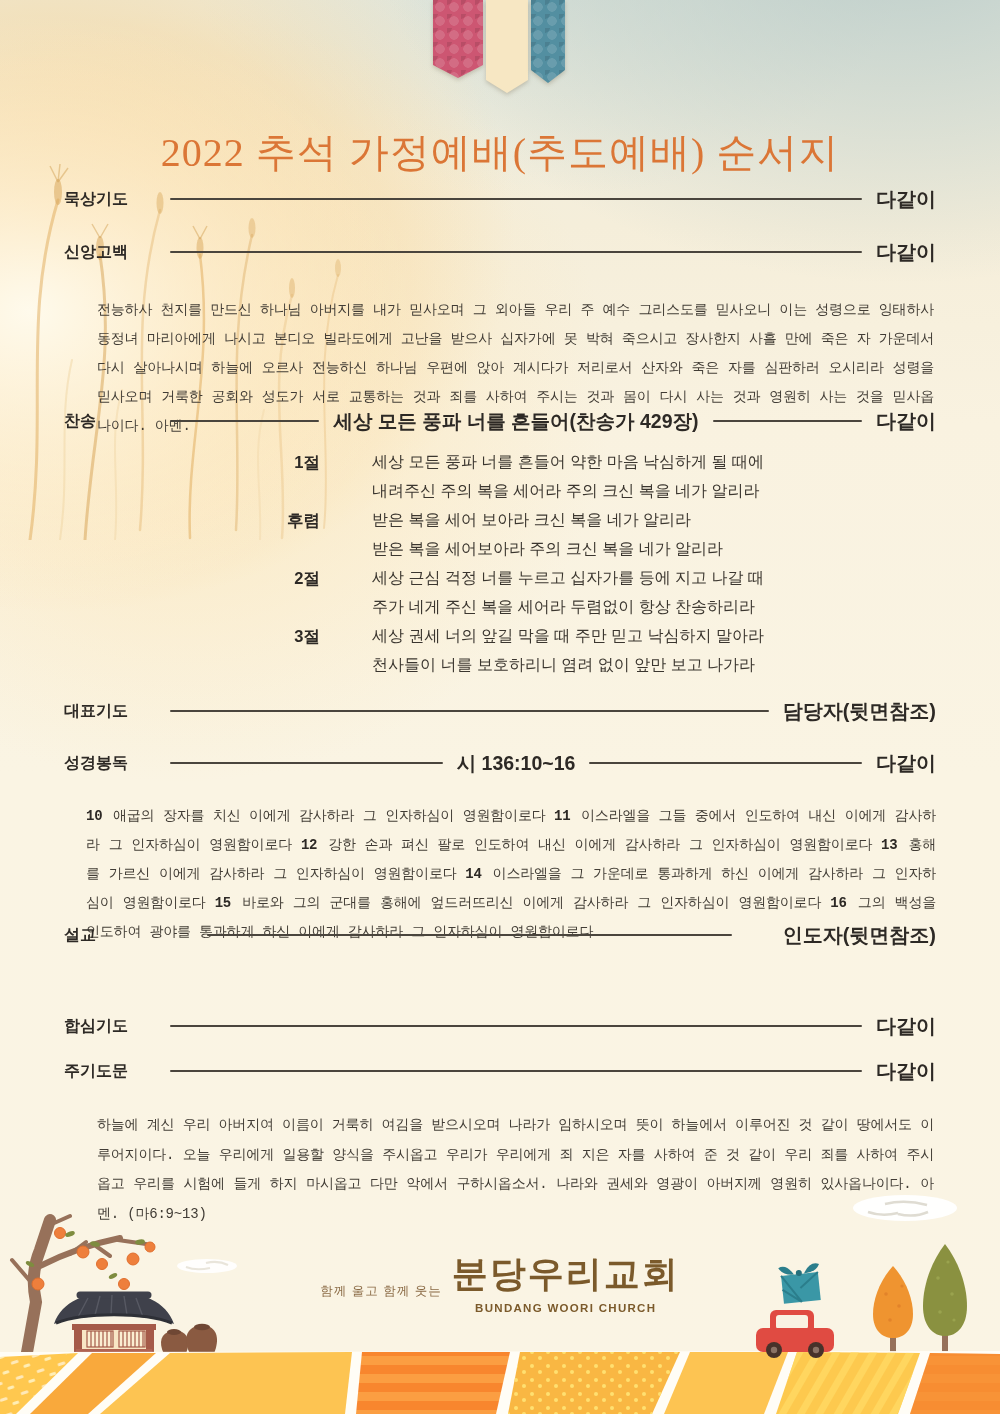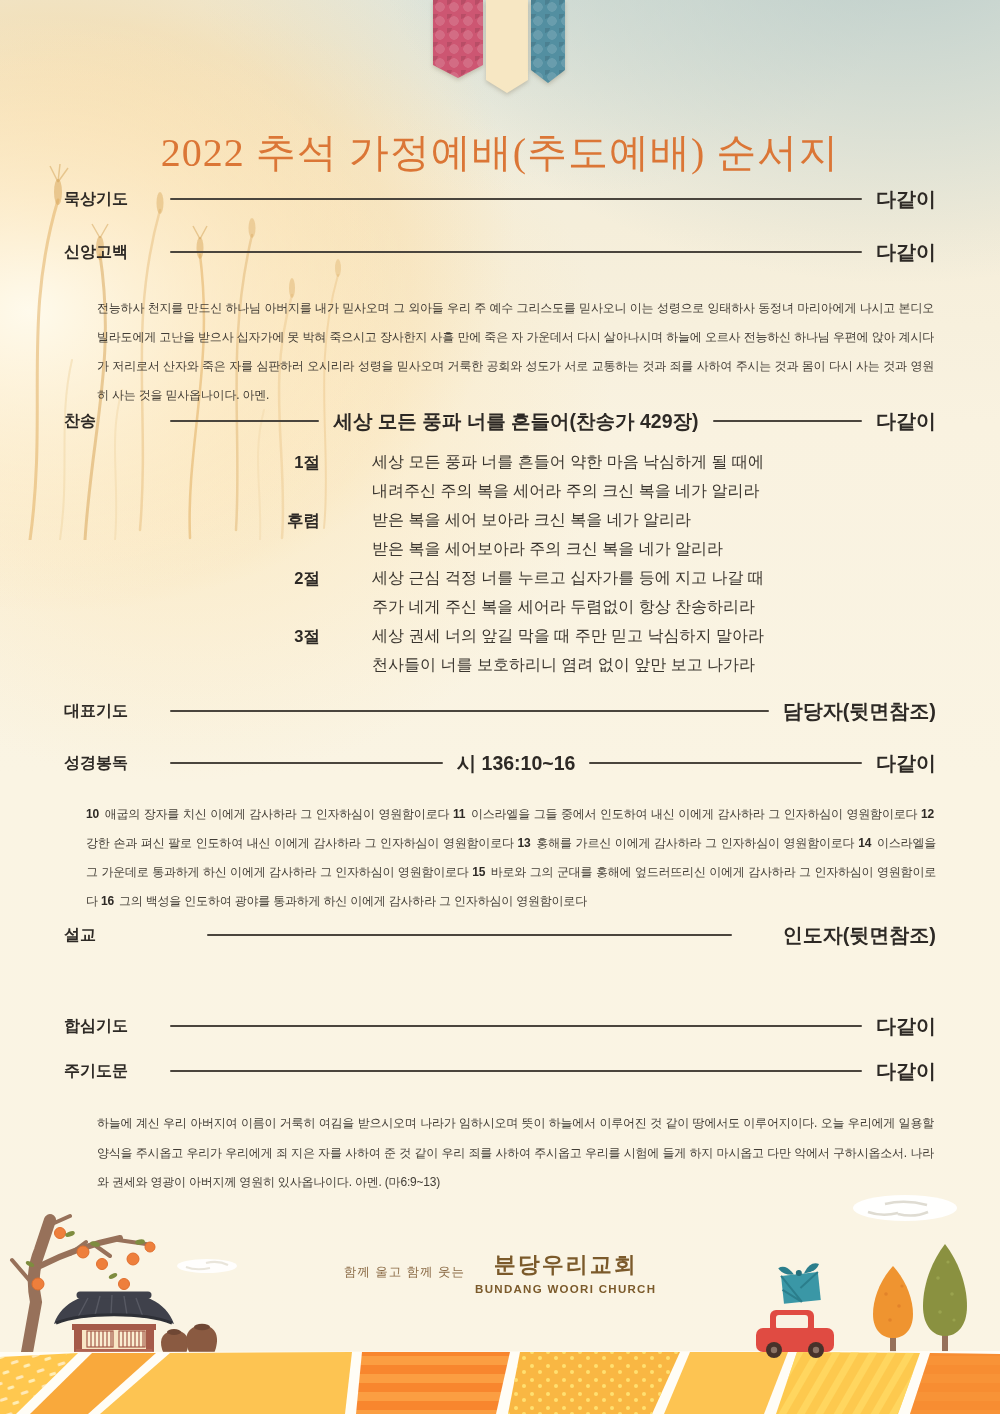--- a/index.html
+++ b/index.html
@@ -44,37 +44,37 @@
   .content{position:absolute;left:64px;right:64px;top:0;height:100%;}
   .row{position:absolute;left:0;right:0;display:flex;align-items:center;height:26px;}
   .sec-label{width:92px;flex:0 0 92px;font-size:16px;font-weight:700;color:#2d2925;
              text-align:justify;text-align-last:justify;}
   .rule{flex:1 1 auto;height:2px;background:#4a453d;margin:0 14px;border-radius:1px;}
   .center-bold{font-size:19.5px;font-weight:700;color:#2d2925;white-space:nowrap;}
   .performer{font-size:20px;font-weight:700;color:#2d2925;white-space:nowrap;}
   .row-meditation{top:186px;} .row-creed{top:239px;} .row-hymn{top:408px;}
   .row-rep{top:698px;} .row-scripture{top:750px;} .row-sermon{top:922px;gap:37px;}
   .row-united{top:1013px;} .row-lords{top:1058px;}
-  .body-text{position:absolute;font-size:12px;line-height:29px;color:#413c35;
-             text-align:justify;letter-spacing:-0.2px;}
+  .body-text{position:absolute;font-size:14px;line-height:29px;color:#413c35;
+             text-align:justify;letter-spacing:-0.2px;font-family:Liberation Mono, monospace;}
   .creed-text{top:282px;left:33px;right:2px;}
   .scripture-text{top:788px;left:22px;right:0;line-height:29px;}
   .scripture-text b{font-weight:700;color:#2d2925;padding-right:2px;}
   .prayer-text{top:1097px;left:33px;right:2px;line-height:29.5px;}
   .hymn-verses{position:absolute;top:448px;left:212px;right:0;}
   .hymn-line{display:flex;align-items:center;height:29px;gap:32px;}
   .hymn-tag{flex:0 0 44px;text-align:right;font-size:16.5px;font-weight:700;color:#2d2925;}
   .hymn-text{margin-left:20px;font-size:16px;color:#3b362f;white-space:nowrap;}
   
   .logo{position:absolute;top:1250px;left:0;width:100%;display:flex;justify-content:center;}
   .logo-row{display:flex;align-items:flex-end;}
   .logo-tagline{font-size:12.5px;color:#8a6a45;margin:0 10px 14px 0;letter-spacing:1px;}
   .logo-col{display:flex;flex-direction:column;align-items:center;}
   .logo-name{font-family:"Liberation Serif","DejaVu Serif",serif;
-             font-size:22px;font-weight:700;color:#7b5a2b;letter-spacing:2px;}
+             font-size:36px;font-weight:700;color:#7b5a2b;letter-spacing:2px;}
   .logo-en{font-size:11.5px;font-weight:700;color:#7b5a2b;letter-spacing:1.3px;margin-top:3px;}
   
   .scene{position:absolute;left:0;bottom:0;width:1000px;height:220px;}
 </style>
 </head>
 <body>
 
 <div class="page">
 
   <svg class="reeds" width="390" height="480" viewBox="0 0 390 480">

